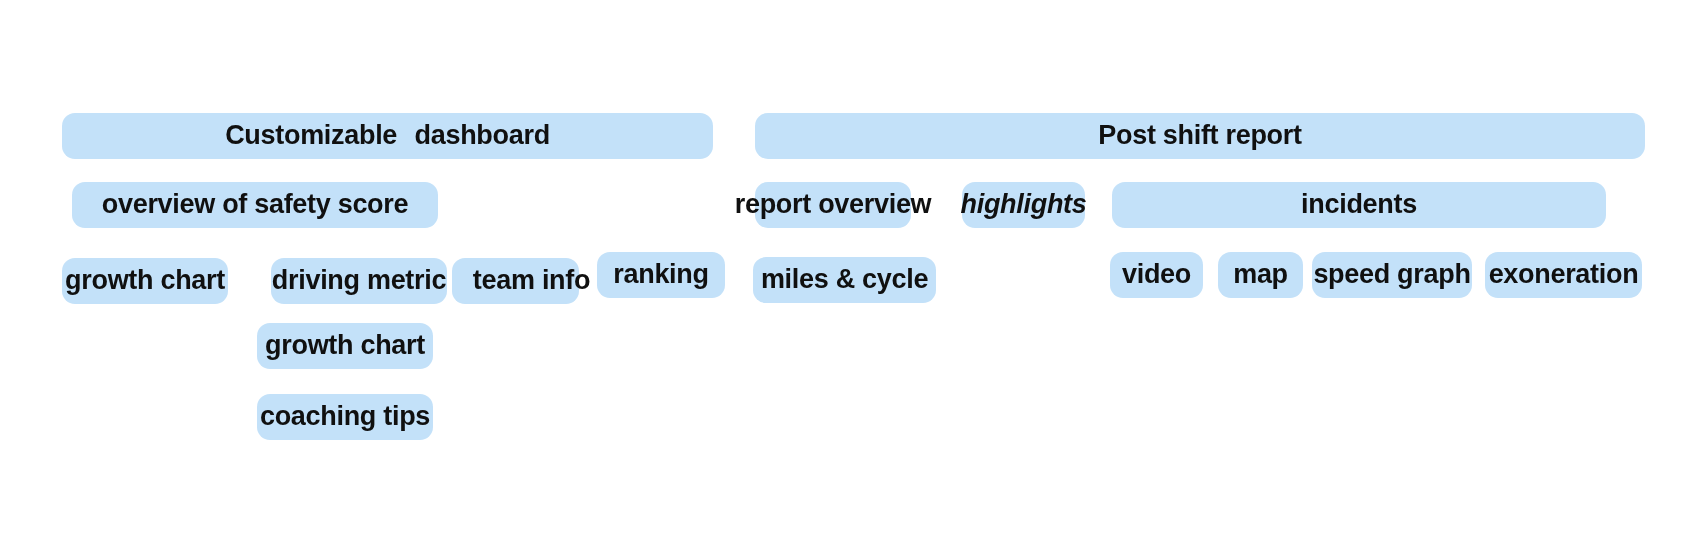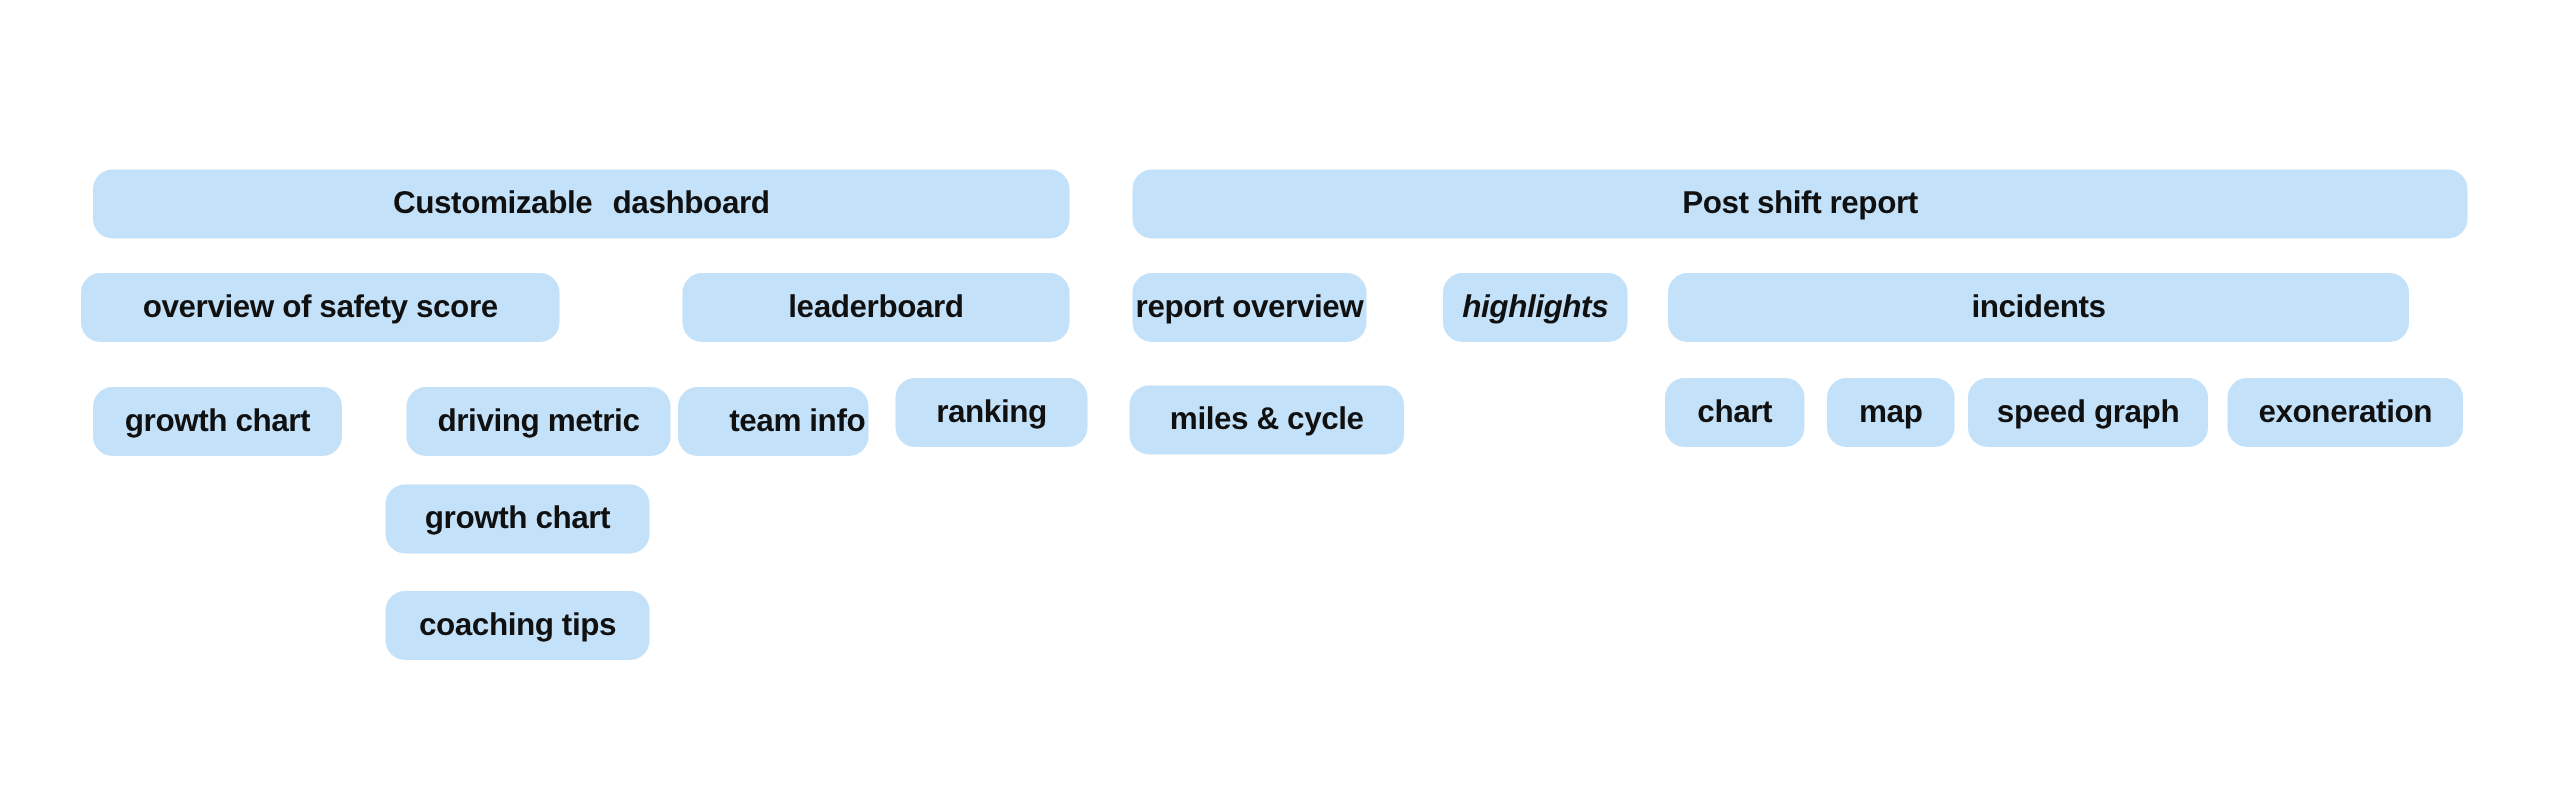--- a/index.html
+++ b/index.html
@@ -20,35 +20,35 @@
     height: 46px;
     background: var(--box-fill, #c3e1f9);
     border-radius: 13px;
     display: flex;
     align-items: center;
     justify-content: center;
     box-sizing: border-box;
   }
   .label {
     font-weight: 700;
-    font-size: 21px;
+    font-size: 27px;
     color: var(--text-color, #101010);
     letter-spacing: -0.3px;
     white-space: nowrap;
     line-height: 1;
     padding-bottom: 1px;
   }
   .wide-words { word-spacing: 0.38em; }
 
   
   
   .b-customizable { left: 62px;  top: 113px; width: 651px; }
   .b-postshift    { left: 755px; top: 113px; width: 890px; }
   
-  .b-overview     { left: 54px;  top: 182px; width: 319px; }
+  .b-overview     { left: 72px;  top: 182px; width: 366px; }
   .b-leaderboard  { left: 455px; top: 182px; width: 258px; }
   .b-reportov     { left: 755px; top: 182px; width: 156px; }
   .b-highlights   { left: 962px; top: 182px; width: 123px; font-style: italic; }
   .b-incidents    { left: 1112px;top: 182px; width: 494px; }
   
   .b-growth1      { left: 62px;  top: 258px; width: 166px; }
   .b-driving      { left: 271px; top: 258px; width: 176px; }
   .b-teaminfo     { left: 452px; top: 258px; width: 127px; padding-left: 32px; }
   .b-ranking      { left: 597px; top: 252px; width: 128px; }
   .b-miles        { left: 753px; top: 257px; width: 183px; }
@@ -66,23 +66,20 @@
 <div class="canvas">
 
   <div class="box b-customizable">
     <span class="label wide-words">Customizable dashboard</span>
   </div>
 
   <div class="box b-overview">
     <span class="label">overview of safety score</span>
   </div>
 
-  <div class="box b-leaderboard">
-    <span class="label">leaderboard</span>
-  </div>
 
   <div class="box b-growth1">
     <span class="label">growth chart</span>
   </div>
 
   <div class="box b-driving">
     <span class="label">driving metric</span>
   </div>
 
   <div class="box b-teaminfo">
@@ -115,21 +112,21 @@
 
   <div class="box b-incidents">
     <span class="label">incidents</span>
   </div>
 
   <div class="box b-miles">
     <span class="label">miles &amp; cycle</span>
   </div>
 
   <div class="box b-video">
-    <span class="label">chart</span>
+    <span class="label">video</span>
   </div>
 
   <div class="box b-map">
     <span class="label">map</span>
   </div>
 
   <div class="box b-exoneration">
     <span class="label">exoneration</span>
   </div>
 

